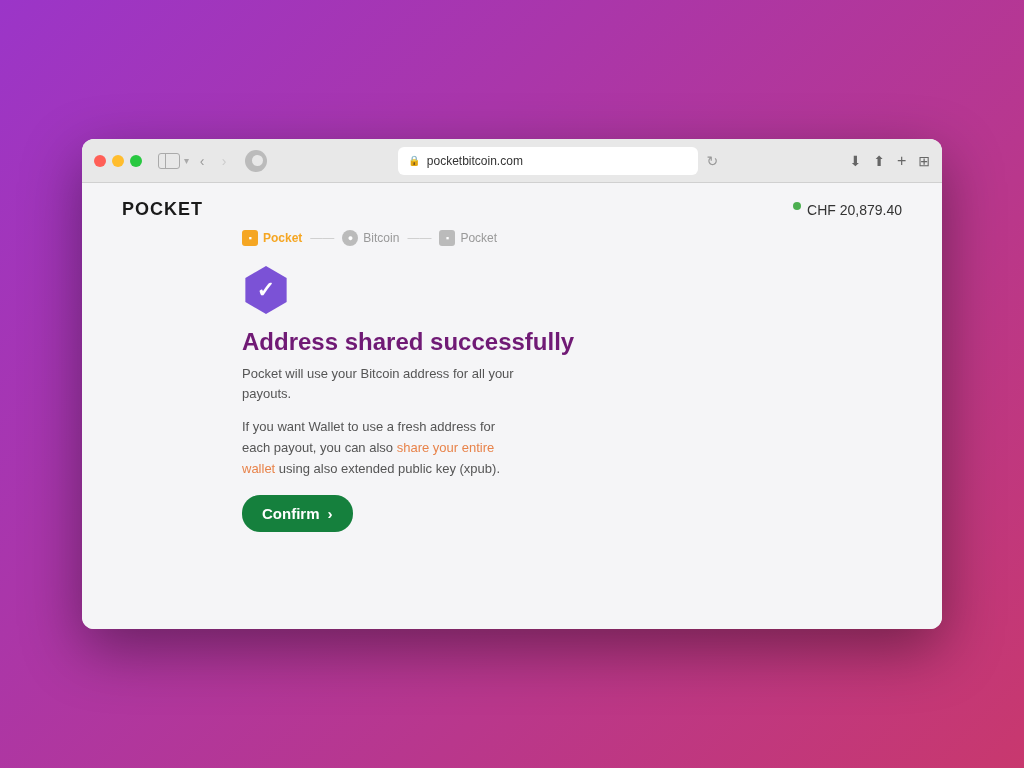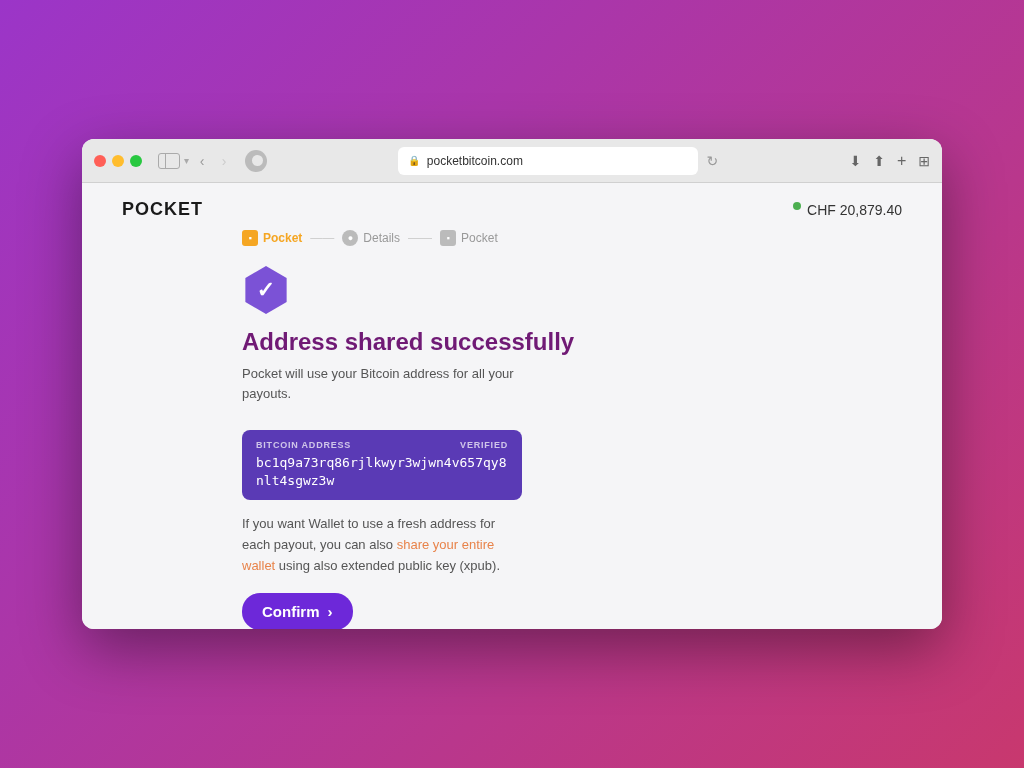--- a/index.html
+++ b/index.html
@@ -235,21 +235,21 @@
     .success-title {
       font-size: 24px;
       font-weight: 700;
       color: #701a75;
       margin-bottom: 8px;
     }
 
     .success-desc {
       font-size: 13px;
       color: #555;
-      margin-bottom: 27px;
+      margin-bottom: 14px;
       max-width: 280px;
       line-height: 1.5;
     }
 
     .bitcoin-address-card {
       background: #5a3ab5;
       border-radius: 8px;
       padding: 10px 14px;
       max-width: 280px;
       margin-bottom: 14px;
@@ -297,21 +297,21 @@
     .xpub-link {
       color: #e8834a;
       text-decoration: none;
       font-weight: 500;
     }
 
     .confirm-btn {
       display: inline-flex;
       align-items: center;
       gap: 8px;
-      background: #6d28d9;
+      background: #15803d;
       color: white;
       border: none;
       border-radius: 18px;
       padding: 10px 20px;
       font-size: 15px;
       font-weight: 600;
       cursor: pointer;
     }
   </style>
 </head>
@@ -366,48 +366,41 @@
     </div>
 
     <div class="progress-steps">
       <div class="step">
         <div class="step-icon step-icon-wallet">▪</div>
         <span class="step-label-active">Pocket</span>
       </div>
       <span class="step-separator">——</span>
       <div class="step">
         <div class="step-icon step-icon-details" style="border-radius:50%;">●</div>
-        <span class="step-label-inactive">Details</span>
+        <span class="step-label-inactive">Bitcoin</span>
       </div>
       <span class="step-separator">——</span>
       <div class="step">
         <div class="step-icon step-icon-payment">▪</div>
         <span class="step-label-inactive">Pocket</span>
       </div>
     </div>
 
     <div class="main-area">
       
       <div class="badge-container">
         <div class="badge-hex">
           <span class="check-icon">✓</span>
         </div>
       </div>
 
       <h1 class="success-title">Address shared successfully</h1>
       <p class="success-desc">Pocket will use your Bitcoin address for all your payouts.</p>
 
       
-      <div class="bitcoin-address-card">
-        <div class="bitcoin-address-header">
-          <span class="bitcoin-address-label">BITCOIN ADDRESS</span>
-          <span class="verified-label">VERIFIED</span>
-        </div>
-        <div class="bitcoin-address-value">bc1q9a73rq86rjlkwyr3wjwn4v657qy8nlt4sgwz3w</div>
-      </div>
 
       
       <p class="xpub-text">
         <span>If you want Wallet to use a fresh address for each payout, you can also </span><a class="xpub-link" href="#">share your entire wallet</a><span> using also extended public key (xpub).</span>
       </p>
 
       
       <button class="confirm-btn">
         <span>Confirm</span>
         <span>›</span>

